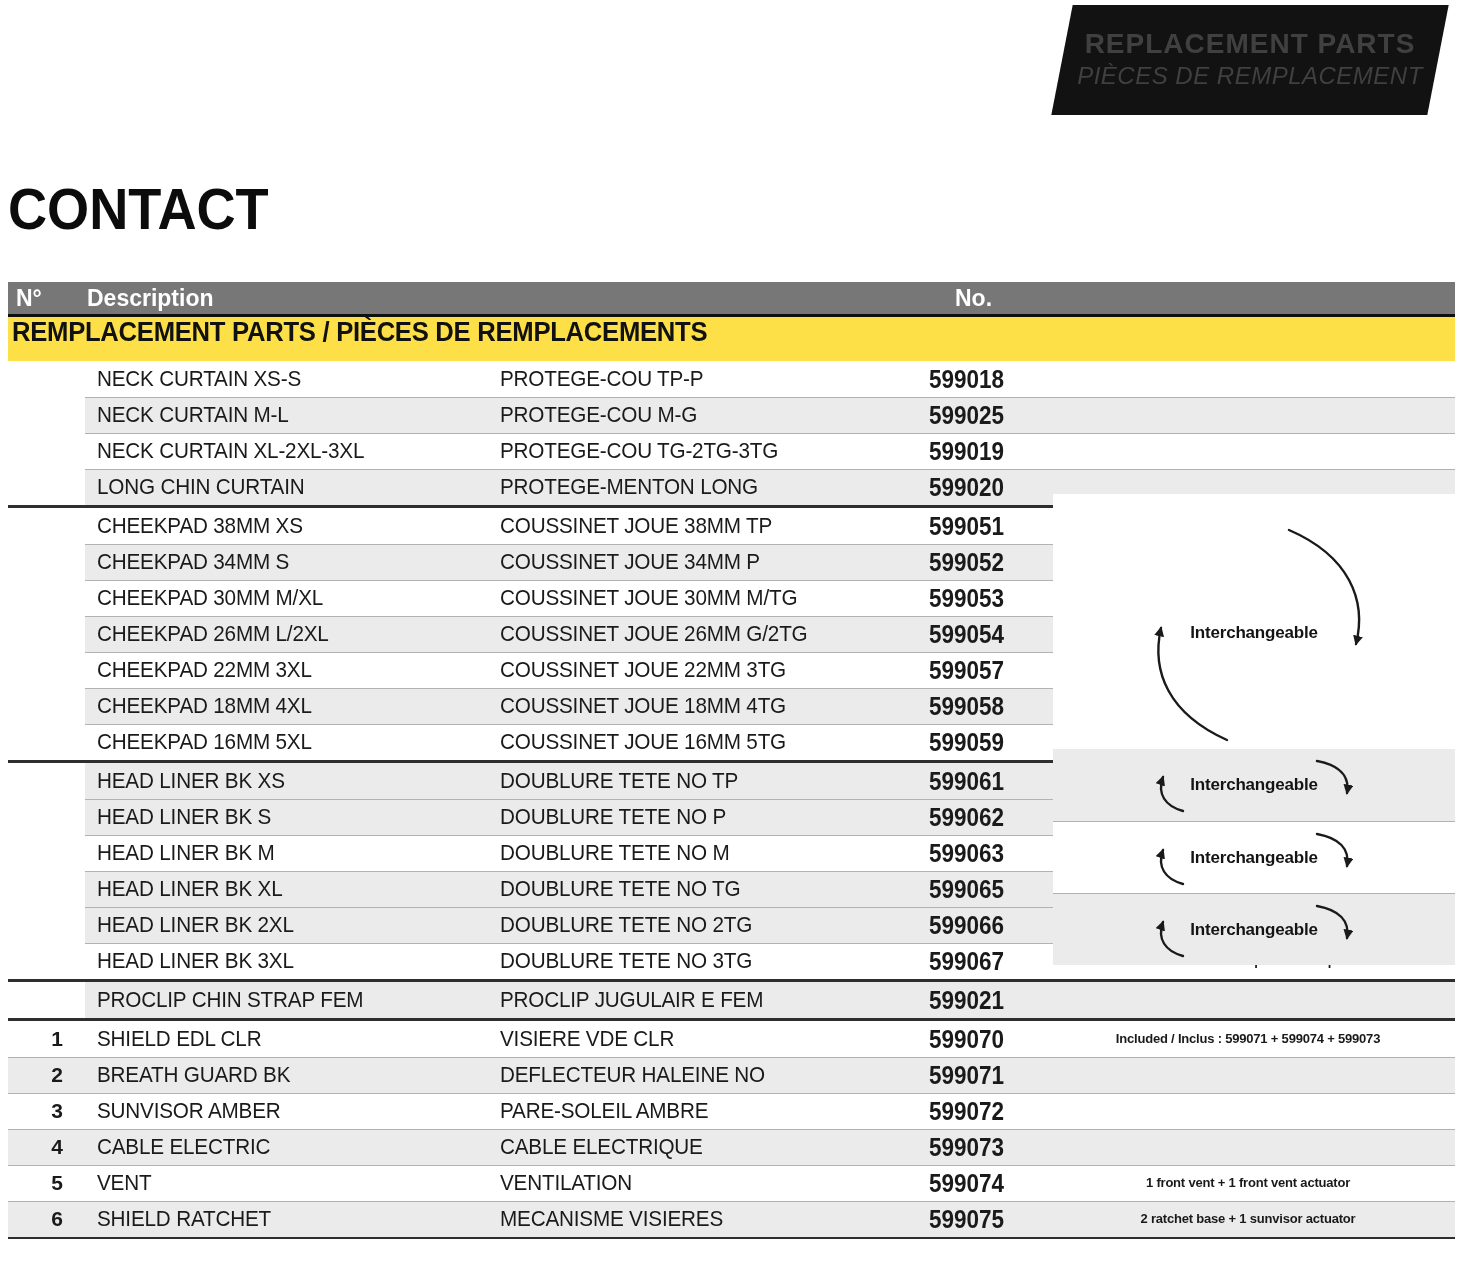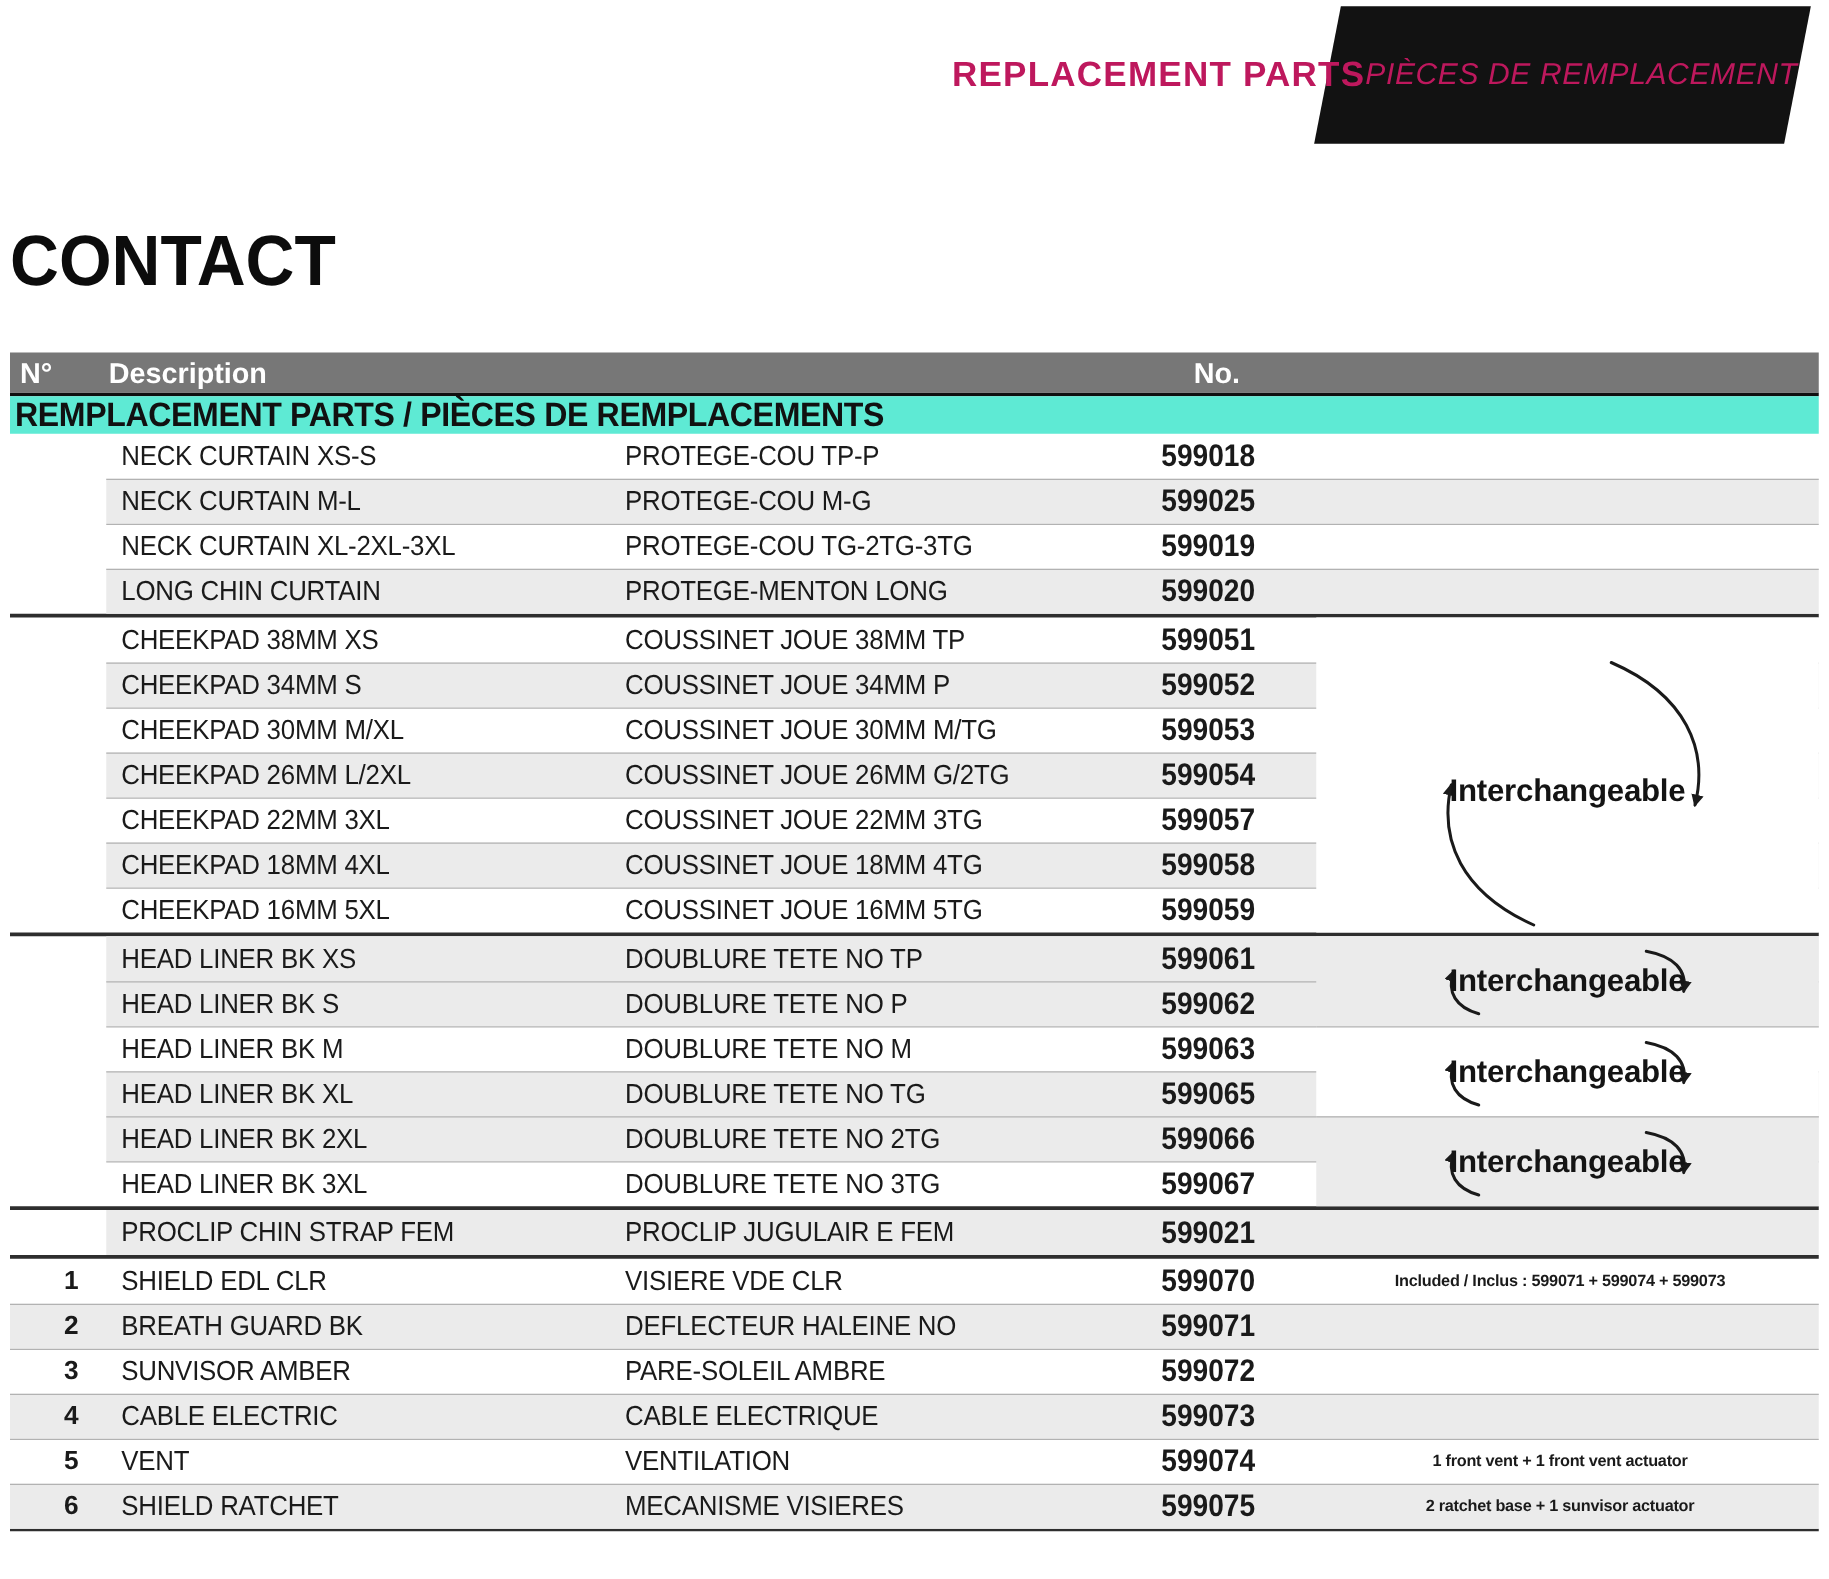--- a/index.html
+++ b/index.html
@@ -5,35 +5,35 @@
   html,body{margin:0;padding:0;}
   body{
     width:1463px;height:1263px;position:relative;overflow:hidden;
     background:#ffffff;
     font-family:"Liberation Sans",sans-serif;
     color:#161616;
   }
   
   .banner{position:absolute;top:5px;left:1062px;width:376px;height:110px;}
   .banner .skewbg{position:absolute;inset:0;background:#121212;transform:skewX(-11deg);}
-  .banner .btext{position:relative;z-index:1;height:100%;display:flex;flex-direction:row;justify-content:flex-end;align-items:center;color:#be185d;}
+  .banner .btext{position:relative;z-index:1;height:100%;display:flex;flex-direction:column;justify-content:center;align-items:center;color:#404040;}
   .banner .l1{font-weight:bold;font-size:28px;letter-spacing:1px;line-height:32px;white-space:nowrap;}
   .banner .l2{font-style:italic;font-size:24px;letter-spacing:.5px;line-height:32px;white-space:nowrap;}
   
   .title{position:absolute;top:176px;left:8px;font-size:57px;font-weight:bold;letter-spacing:0;
          transform:scaleX(.95);transform-origin:0 50%;color:#0c0c0c;white-space:nowrap;}
   
   .table{position:absolute;left:8px;top:282px;width:1447px;}
   .thead{position:relative;height:32px;background:#777777;}
   .thead .h{position:absolute;top:0;line-height:32px;color:#fff;font-weight:bold;font-size:23px;white-space:nowrap;}
   .h-num{left:8px;}
   .h-desc{left:79px;}
   .h-no{left:947px;}
   .blackline{height:3px;background:#101010;}
-  .subhead{position:relative;height:30px;background:#5eead4;}
+  .subhead{position:relative;height:44px;background:#fde047;}
   .subhead .sh{position:absolute;left:4px;top:0;line-height:30px;font-weight:bold;font-size:27px;color:#111;
                transform:scaleX(.95);transform-origin:0 50%;white-space:nowrap;letter-spacing:-.3px;}
   .sep{height:3px;background:#2e2e2e;}
   .bottomline{height:2px;background:#2e2e2e;}
   .sec{position:relative;}
   .row{position:relative;height:36px;}
   .row .bg{position:absolute;top:0;bottom:0;right:0;left:77px;box-sizing:border-box;}
   .sec.full .row .bg{left:0;}
   .row.shaded .bg{background:#ebebeb;}
   .row:not(.first) .bg{border-top:1px solid #b2b2b2;}
@@ -44,21 +44,21 @@
   .c-fr{left:492px;}
   .c-no{left:921px;font-weight:bold;font-size:25px;transform:scaleX(.9);letter-spacing:0;}
   .c-note{left:1045px;right:12px;text-align:center;font-weight:bold;font-size:13px;transform:none;letter-spacing:-.2px;}
   
   .ov{position:absolute;left:1045px;right:0;box-sizing:border-box;}
   #ov-cheek{top:212px;height:252px;background:#ffffff;}
   #ov-pair1{top:467px;height:72px;background:#ebebeb;}
   #ov-pair2{top:539px;height:72px;background:#ffffff;border-top:1px solid #b2b2b2;}
   #ov-pair3{top:611px;height:72px;background:#ebebeb;border-top:1px solid #b2b2b2;}
   .itc-label{position:absolute;left:0;right:0;top:50%;transform:translateY(-50%);
-             text-align:center;font-weight:bold;font-size:25px;color:#141414;letter-spacing:-.2px;}
+             text-align:center;font-weight:bold;font-size:17px;color:#141414;letter-spacing:-.2px;}
   #ov-cheek .itc-label{top:55%;}
   .arrows{position:absolute;left:0;top:0;overflow:visible;}
   .arrows path{fill:none;stroke:#1a1a1a;stroke-width:2.4;stroke-linecap:round;}
 </style>
 </head>
 <body>
 
 <svg width="0" height="0" style="position:absolute">
   <defs>
     <marker id="ah" markerWidth="10" markerHeight="10" refX="7.5" refY="4.5" orient="auto" markerUnits="userSpaceOnUse" viewBox="0 0 9 9">

